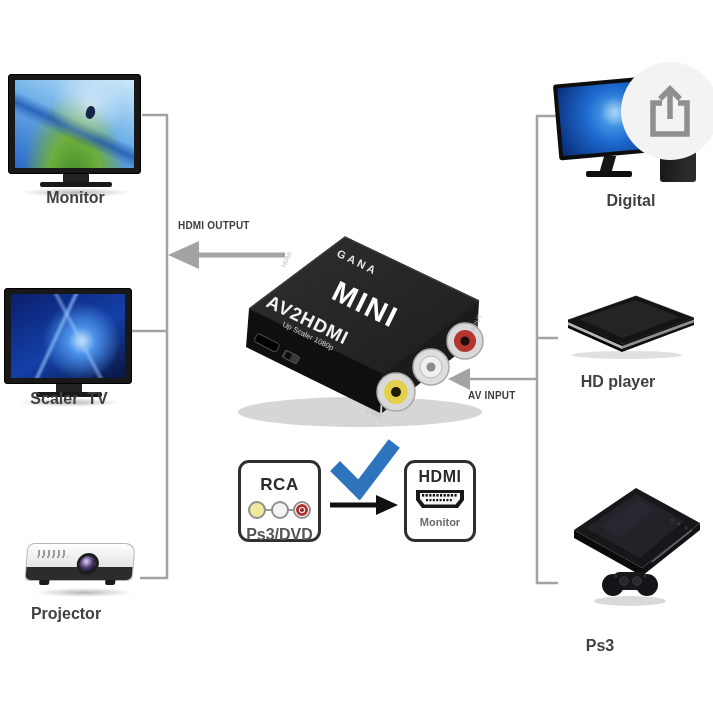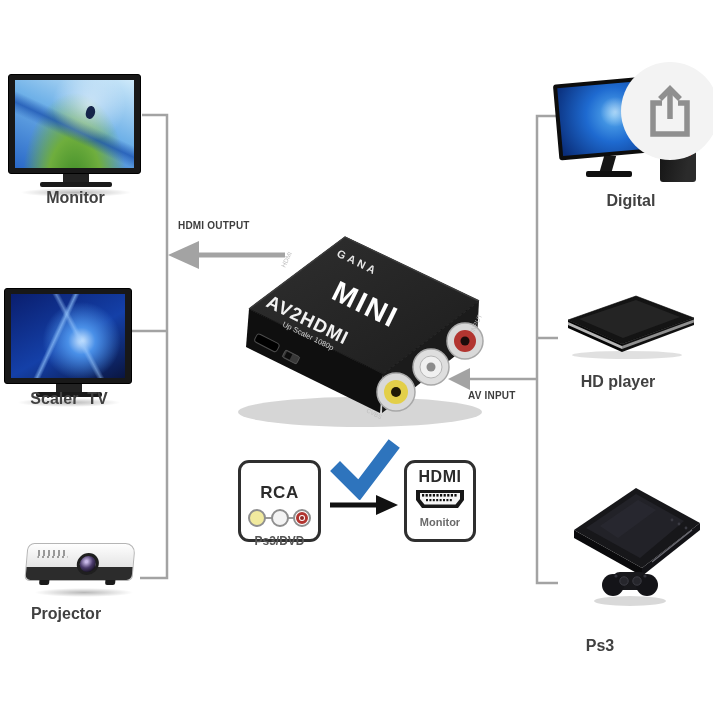--- a/index.html
+++ b/index.html
@@ -55,32 +55,32 @@
       radial-gradient(circle at 58% 42%, rgba(255,255,255,.5), rgba(255,255,255,0) 22%),
       radial-gradient(circle at 56% 46%, #5ab0f0 0%, #1e6ad0 42%, #0a2e7a 95%);}
   .pc-stand{position:absolute;left:46px;top:84px;width:12px;height:15px;background:#161616;transform:skewX(-16deg);}
   .pc-base{position:absolute;left:30px;top:99px;width:46px;height:6px;background:#101010;border-radius:2px;}
   
   .share-btn{position:absolute;left:621px;top:62px;width:98px;height:98px;border-radius:50%;
     background:#f3f3f3;display:flex;align-items:center;justify-content:center;z-index:6;cursor:pointer;}
   
   .legend-box{position:absolute;background:#fff;border:3px solid #2f2f2f;border-radius:11px;
     box-sizing:border-box;text-align:center;}
-  .legend-title{font-size:17px;font-weight:800;color:#2b2b2b;letter-spacing:.5px;margin-top:20px;}
+  .legend-title{font-size:17px;font-weight:800;color:#2b2b2b;letter-spacing:.5px;margin-top:12px;}
   .rca-jacks{position:relative;display:flex;justify-content:space-between;align-items:center;
     padding:0 7px;margin-top:4px;height:22px;}
   .rca-jacks::before{content:'';position:absolute;left:9px;right:9px;top:10px;height:2px;background:#9a9a9a;}
   .jack{width:18px;height:18px;border-radius:50%;border:2px solid #8f8f8f;box-sizing:border-box;
     background:#fff;position:relative;z-index:1;}
   .jack-yellow{background:#f1ea9e;}
   .jack-white{background:#f4f4f4;}
   .jack-red::after{content:'';position:absolute;inset:1px;border-radius:50%;border:3px solid #b23530;}
   .jack-red::before{content:'';position:absolute;left:50%;top:50%;width:4px;height:4px;margin:-2px 0 0 -2px;
     background:#8f2824;border-radius:50%;z-index:1;}
-  .legend-caption{font-size:12px;font-weight:700;color:#555;margin-top:5px;}
+  .legend-caption{font-size:16px;font-weight:700;color:#555;margin-top:5px;}
   .hdmi-caption{font-size:11px;font-weight:600;color:#6a6a6a;margin-top:2px;}
   svg text{font-family:"Liberation Sans",sans-serif;}
 </style>
 </head>
 <body>
 
 <div class="canvas">
 
   <svg class="abs" width="713" height="713" viewBox="0 0 713 713" style="left:0;top:0;">
     <g fill="none" stroke="#a3a3a3" stroke-width="2.5">

